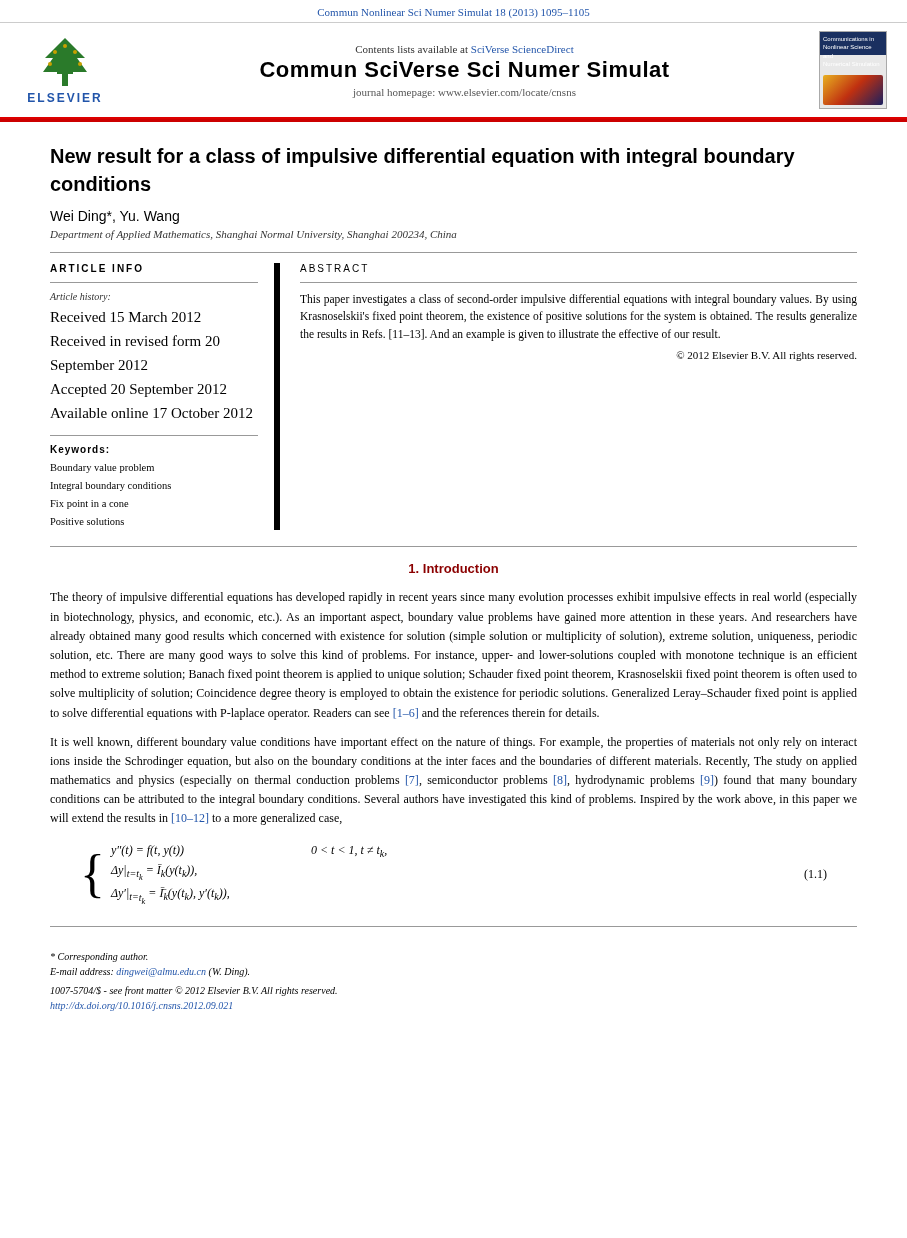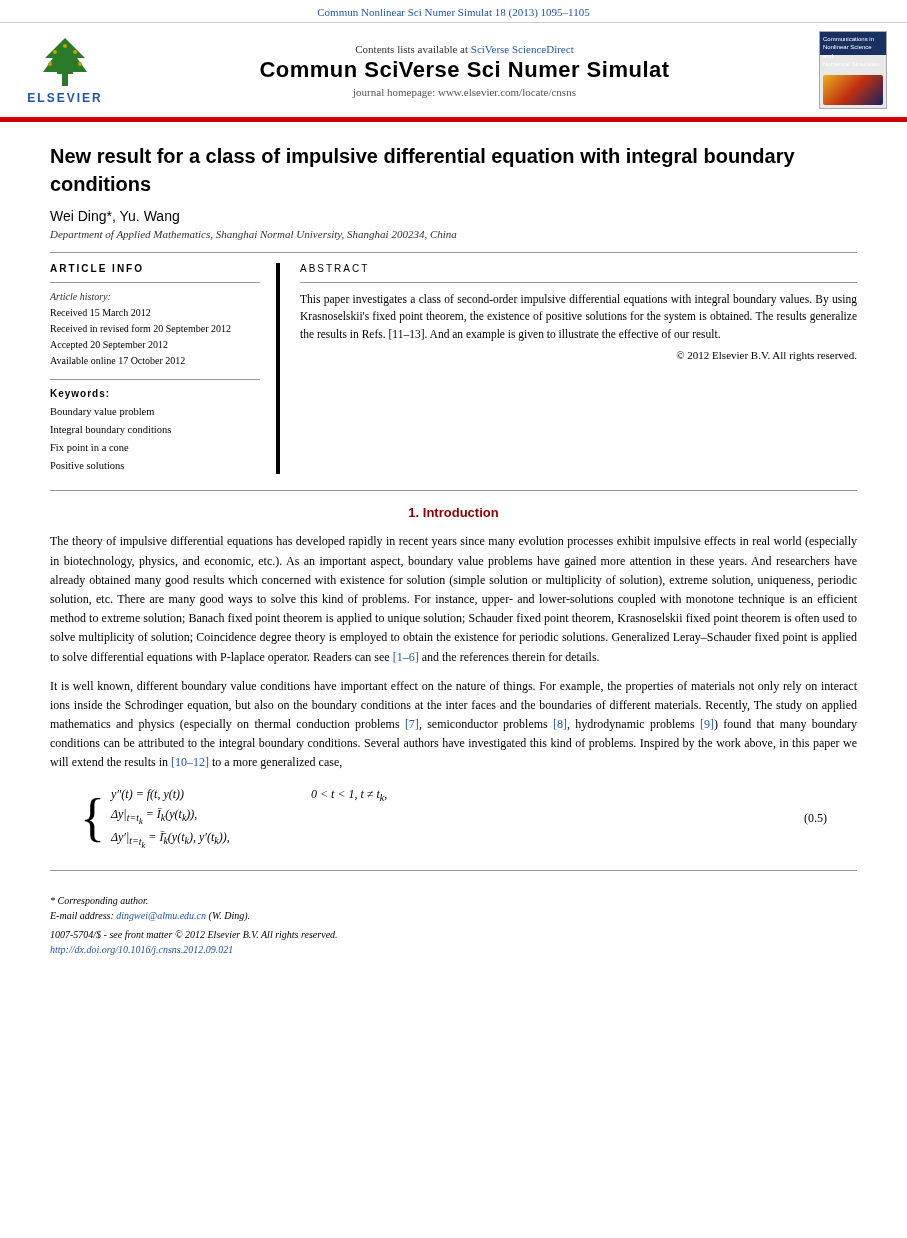--- a/index.html
+++ b/index.html
@@ -119,42 +119,42 @@
       display: flex;
       gap: 20px;
       margin-top: 10px;
       margin-bottom: 16px;
     }
 
     .article-info {
       width: 230px;
       flex-shrink: 0;
       font-size: 11px;
-      border-right: 4px solid #000000;
+      border-right: 6px solid #000000;
       padding-right: 16px;
     }
 
     .article-info .section-label {
       font-size: 10px;
       letter-spacing: 2px;
       font-family: Arial, sans-serif;
       font-weight: bold;
       margin-bottom: 6px;
       color: #000;
     }
 
     .article-info .history-label {
       font-size: 10px;
       font-style: italic;
       margin-bottom: 3px;
       color: #333;
     }
 
     .article-info .history-item {
-      font-size: 10px;
+      font-size: 15px;
       color: #000;
       line-height: 1.6;
     }
 
     .article-info .keywords-section {
       margin-top: 10px;
     }
 
     .article-info .kw-label {
       font-size: 10px;
@@ -401,21 +401,21 @@
           <span class="eq-right">0 &lt; <i>t</i> &lt; 1, <i>t</i> ≠ <i>t<sub>k</sub></i>,</span>
         </div>
         <div class="eq-line">
           <span class="eq-left">Δ<i>y</i>|<sub><i>t</i>=<i>t<sub>k</sub></i></sub> = <i>Ī<sub>k</sub></i>(<i>y</i>(<i>t<sub>k</sub></i>)),</span>
         </div>
         <div class="eq-line">
           <span class="eq-left">Δ<i>y</i>′|<sub><i>t</i>=<i>t<sub>k</sub></i></sub> = <i>Ī̄<sub>k</sub></i>(<i>y</i>(<i>t<sub>k</sub></i>), <i>y</i>′(<i>t<sub>k</sub></i>)),</span>
         </div>
       </div>
     </div>
-    <div class="equation-number">(0.5)</div>
+    <div class="equation-number">(1.1)</div>
   </div>
 
   <div class="footnote-area">
     <div class="corr-note">
       <span>* Corresponding author.</span>
     </div>
     <div>
       <span>E-mail address:</span>
       <span style="color:#2255aa;">dingwei@almu.edu.cn</span>
       <span>(W. Ding).</span>

